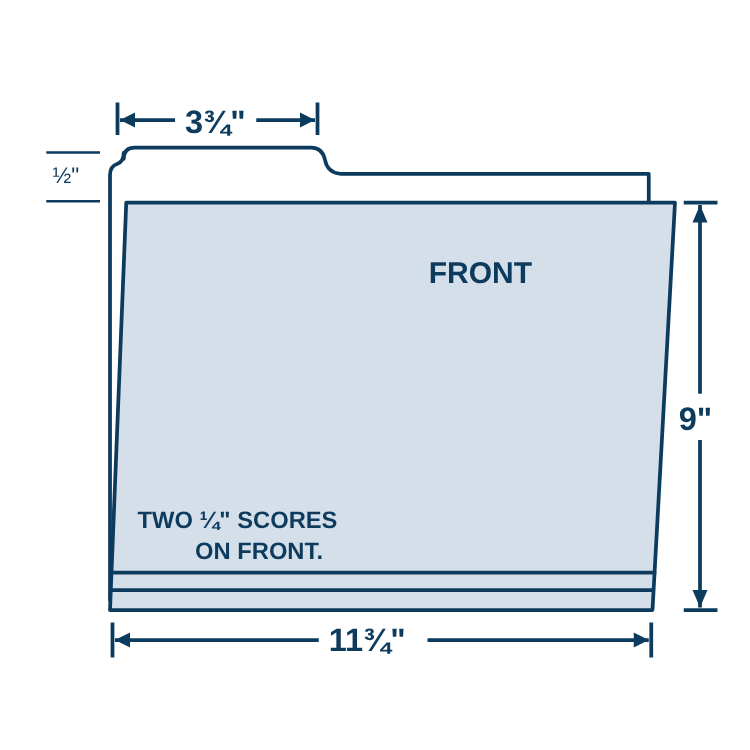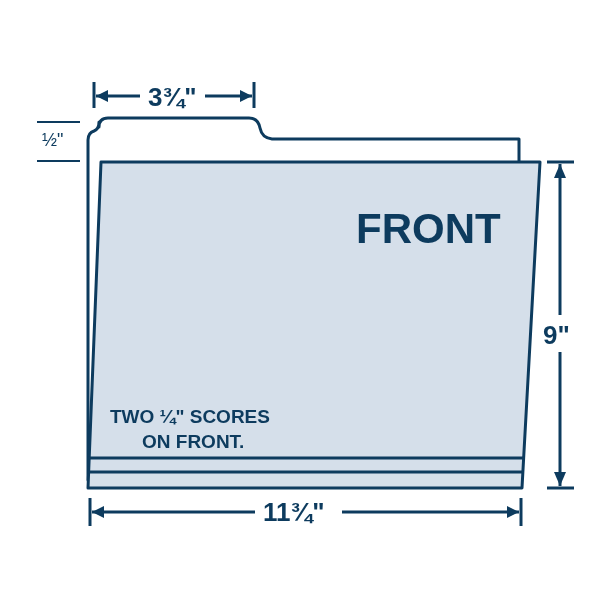--- a/index.html
+++ b/index.html
@@ -39,17 +39,17 @@
   <line x1="90" y1="498" x2="90" y2="526" stroke="#0d3b5e" stroke-width="3"></line>
   <line x1="521" y1="498" x2="521" y2="526" stroke="#0d3b5e" stroke-width="3"></line>
   <line x1="92" y1="512" x2="255" y2="512" stroke="#0d3b5e" stroke-width="3"></line>
   <line x1="342" y1="512" x2="519" y2="512" stroke="#0d3b5e" stroke-width="3"></line>
   <polygon points="92,512 104,506 104,518" fill="#0d3b5e"></polygon>
   <polygon points="519,512 507,506 507,518" fill="#0d3b5e"></polygon>
 </svg>
 
 <div class="lbl" style="left:148px;top:82px;font-size:26px;">3¾"</div>
 <div class="lbl" style="left:42px;top:130px;font-size:18px;font-weight:normal;">½"</div>
-<div class="lbl" style="left:356px;top:205px;font-size:42px;">FRONT</div>
+<div class="lbl" style="left:343px;top:205px;font-size:24px;">FRONT</div>
 <div class="lbl" style="left:543px;top:320px;font-size:26px;">9"</div>
 <div class="lbl" style="left:110px;top:406px;font-size:19px;">TWO ¼" SCORES</div>
-<div class="lbl" style="left:142px;top:431px;font-size:19px;">ON FRONT.</div>
+<div class="lbl" style="left:156px;top:431px;font-size:19px;">ON FRONT.</div>
 <div class="lbl" style="left:263px;top:497px;font-size:26px;">11¾"</div>
 
 </body></html>

